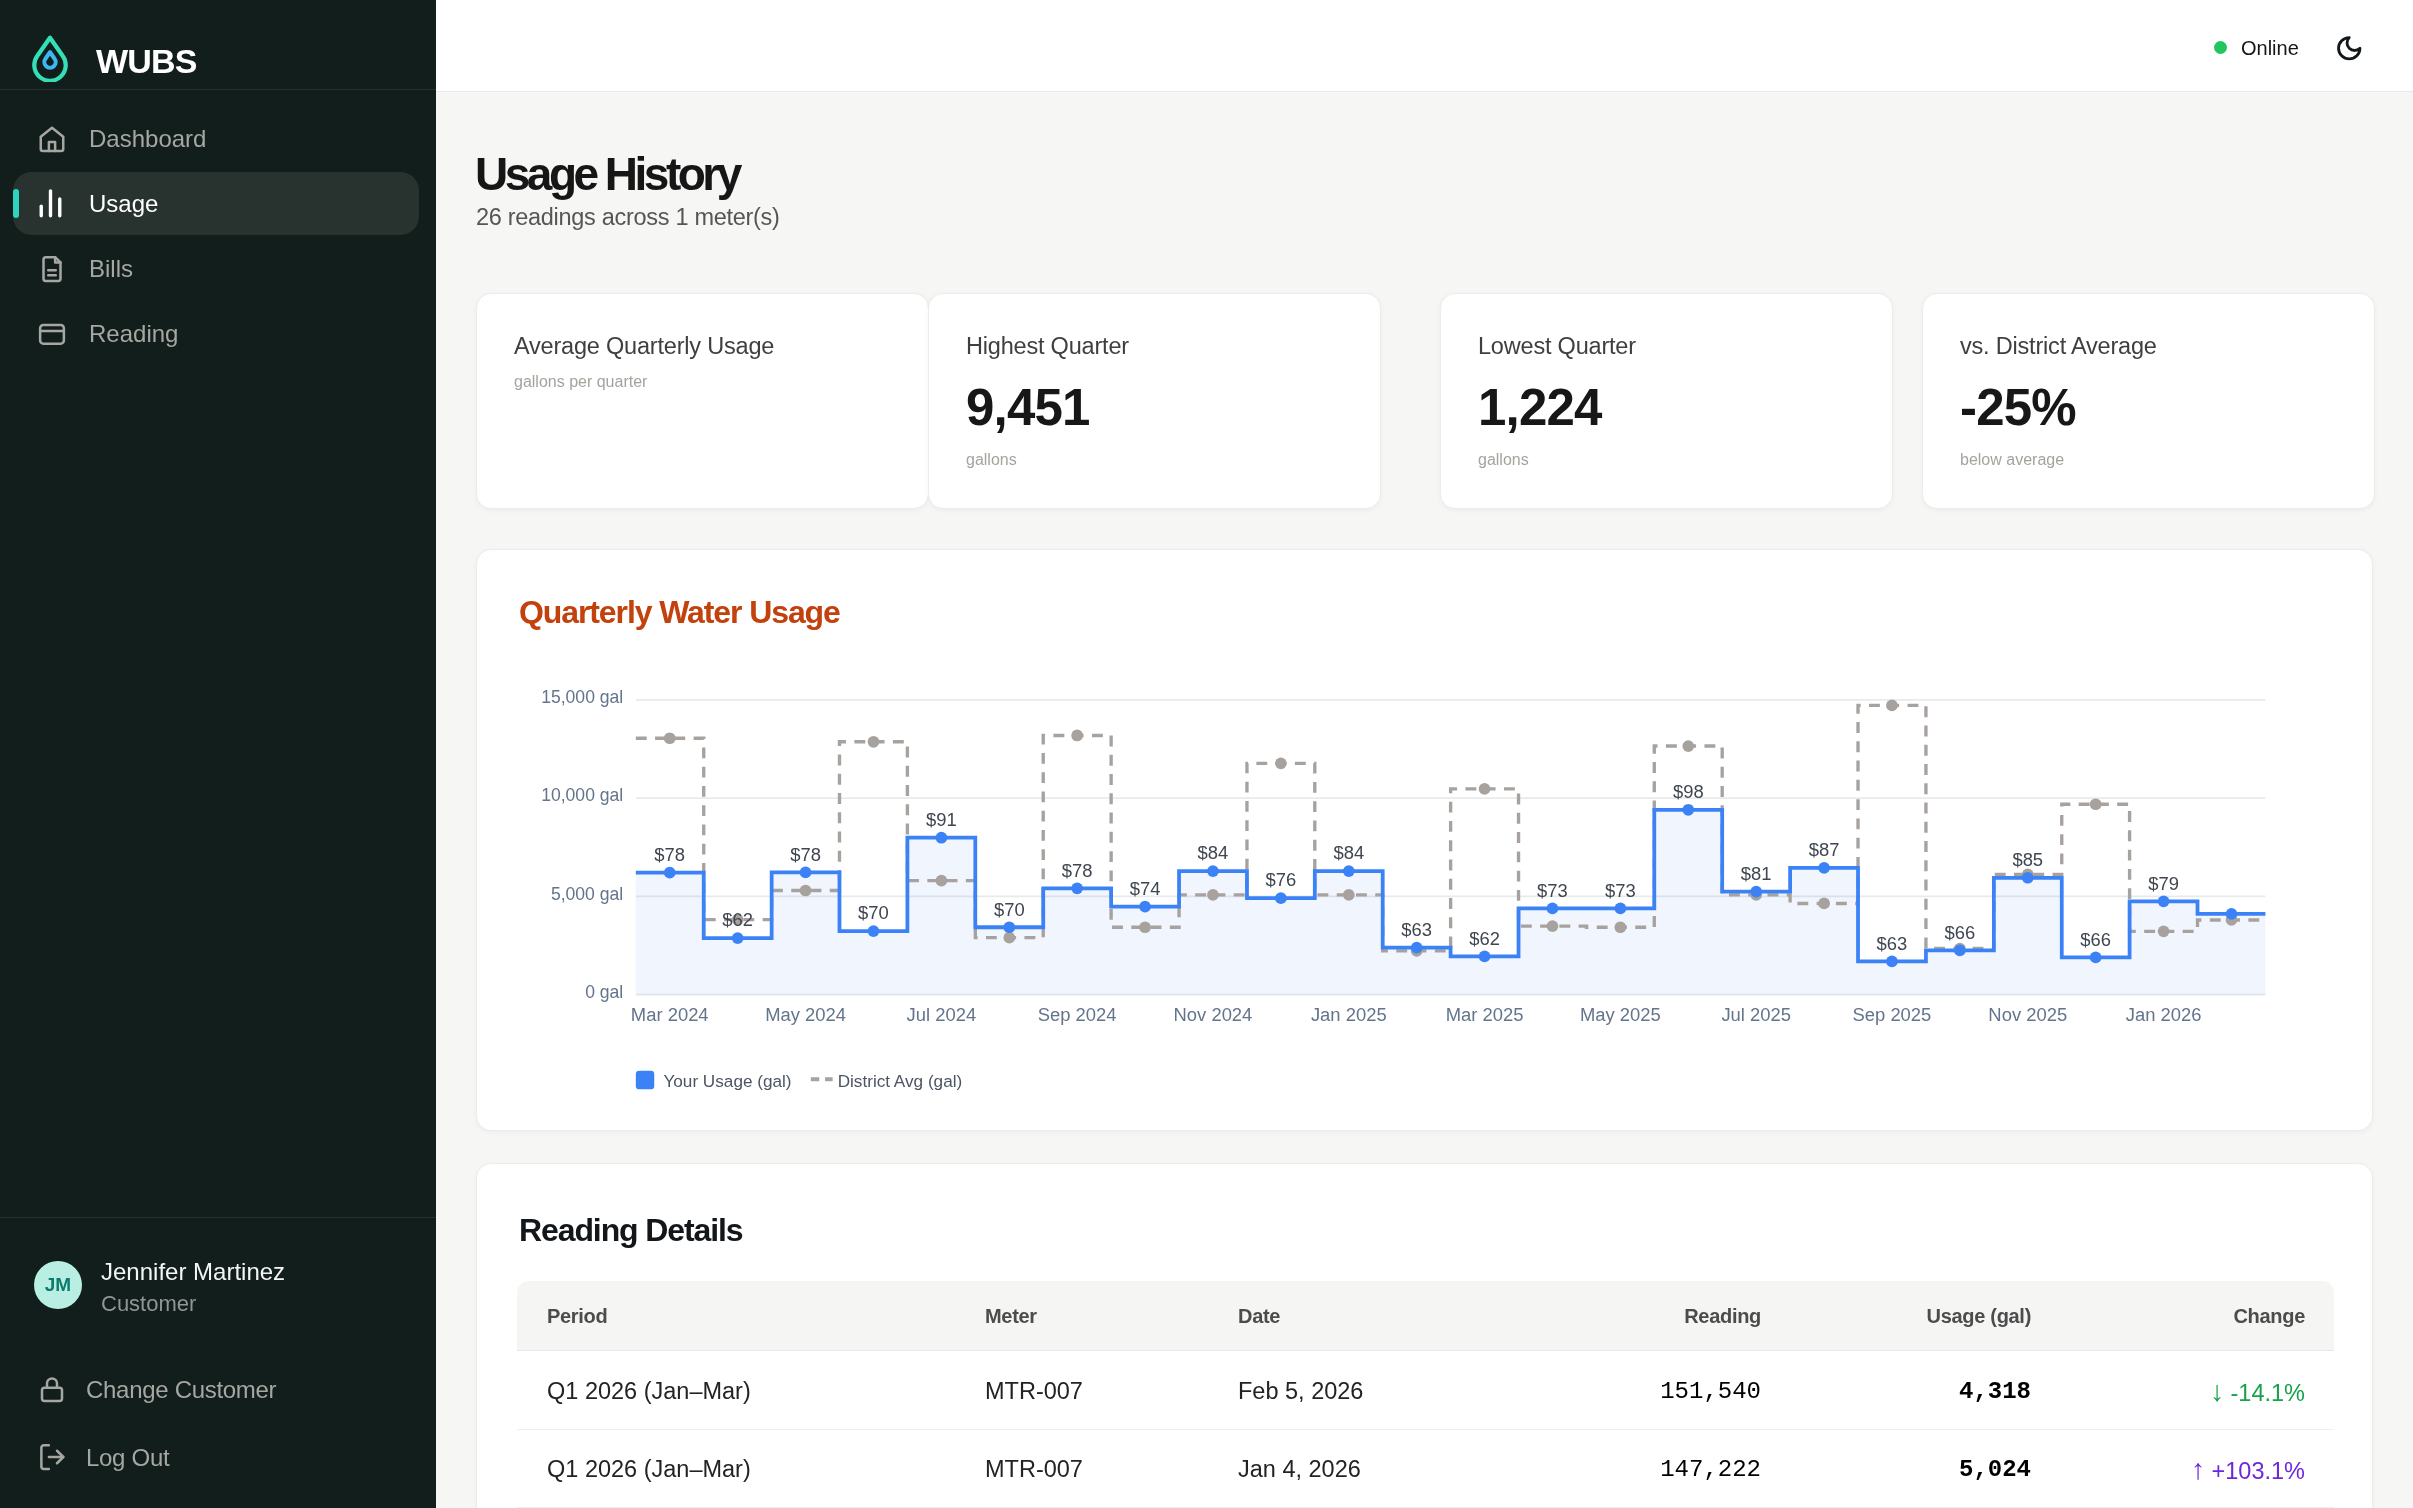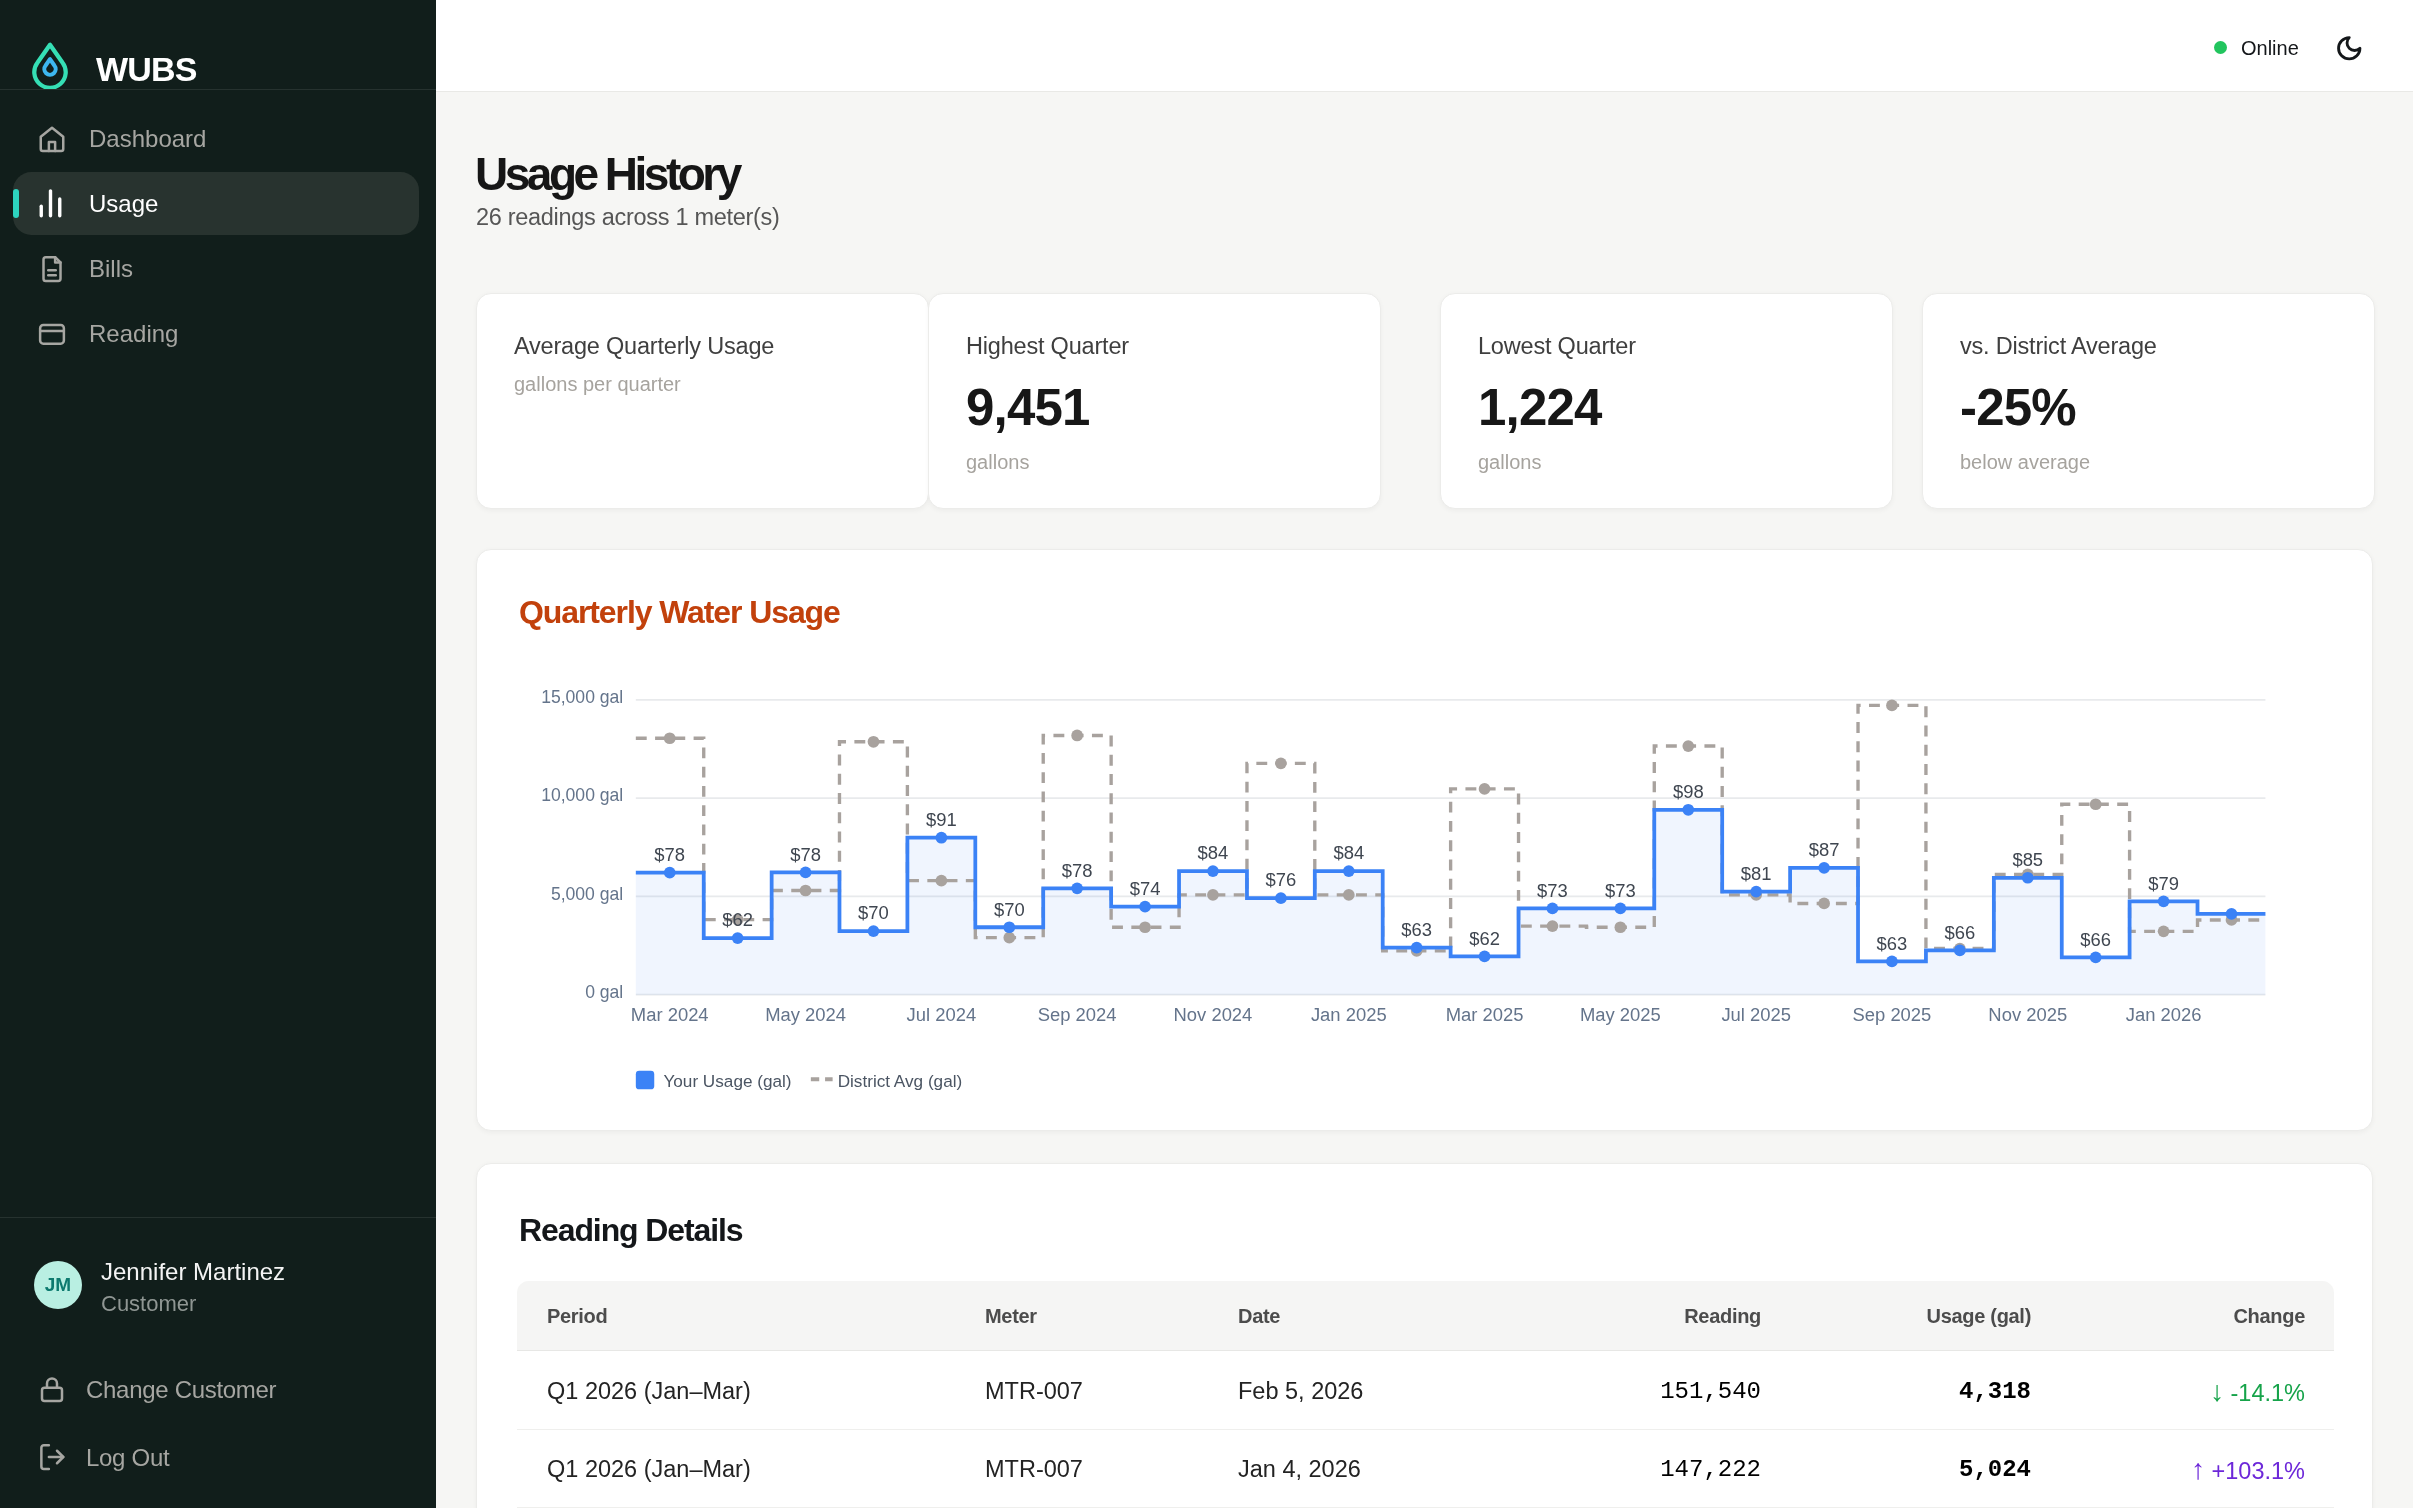--- a/index.html
+++ b/index.html
@@ -1,21 +1,21 @@
 <!DOCTYPE html>
 <html style="font-size:13.4px"><head>
 <meta charset="utf-8">
 <style>
 * { margin:0; padding:0; box-sizing:border-box; }
 html,body { width:2413px; height:1508px; overflow:hidden; }
 body { font-family:"Liberation Sans", sans-serif; background:#f6f6f4; position:relative; }
 
 
 .sidebar { position:absolute; left:0; top:0; width:436px; height:1508px; background:#111e1b; }
-.sb-head { height:90px; border-bottom:0.8px solid rgba(255,255,255,0.09); display:flex; align-items:flex-end; padding-left:30px; }
+.sb-head { height:90px; border-bottom:0.8px solid rgba(255,255,255,0.09); display:flex; align-items:center; padding-left:30px; }
 .sb-logo { width:40px; height:47px; margin-top:27px; }
 .sb-brand { color:#fff; font-size:34px; font-weight:bold; letter-spacing:-0.8px; margin-left:26px; margin-top:34px; }
 .nav { padding-top:16px; }
 .nav-item { position:relative; height:65px; display:flex; align-items:center; color:#a6a6a2; font-size:24px; }
 .nav-item svg { position:absolute; left:37px; width:30px; height:30px; }
 .nav-item span { position:absolute; left:89px; }
 .nav-active { }
 .nav-pill { position:absolute; left:13.4px; right:17px; top:0.8px; bottom:0.8px; background:#28332f; border-radius:18.4px; }
 .nav-bar { position:absolute; left:13.4px; top:50%; margin-top:-14.2px; width:5.9px; height:28.5px; background:#2dd4bf; border-radius:3.4px; z-index:2; }
 .nav-active span, .nav-active svg { color:#fff; z-index:1; }
@@ -34,21 +34,21 @@
 .moon { position:absolute; left:2335px; top:34px; width:28.5px; height:28.5px; color:#14171a; }
 
 
 .h1 { position:absolute; left:475px; top:147px; font-size:46px; font-weight:bold; letter-spacing:-3.5px; color:#161616; }
 .sub { position:absolute; left:476px; top:204px; font-size:23.5px; letter-spacing:-0.3px; color:#565656; }
 
 .card { position:absolute; background:#fff; border:1.7px solid #ececea; border-radius:15px; box-shadow:0 1.7px 5px rgba(20,20,20,0.04); }
 .stat { width:453px; height:216px; top:293px; padding:39px 37px; }
 .stat .lbl { font-size:23.5px; color:#3f3f3f; letter-spacing:-0.2px; }
 .stat .val { font-size:51px; font-weight:bold; color:#171717; letter-spacing:-0.8px; margin-top:18.4px; }
-.stat .unit { font-size:20px; color:#a6a39e; margin-top:13.4px; }
+.stat .unit { font-size:16px; color:#a6a39e; margin-top:13.4px; }
 
 .chart-card { left:476px; top:549px; width:1897px; height:582px; }
 .chart-title { position:absolute; left:42px; top:44px; font-size:32px; font-weight:bold; letter-spacing:-1.1px; color:#c2410c; }
 .chart-card svg.plot { position:absolute; left:0; top:0; }
 
 .table-card { left:476px; top:1163px; width:1897px; height:587px; }
 .tbl-title { position:absolute; left:42px; top:48px; font-size:32px; font-weight:bold; letter-spacing:-1.1px; color:#14171a; }
 .thead { position:absolute; left:40px; top:117px; width:1817px; height:70px; background:#f5f5f4; border-radius:11.7px 11.7px 0 0; border-bottom:1.7px solid #e7e7e5; }
 .trow { position:absolute; left:40px; width:1817px; height:78px; border-bottom:1.7px solid #efefed; }
 .cell { position:absolute; top:50%; transform:translateY(-50%); white-space:nowrap; }

